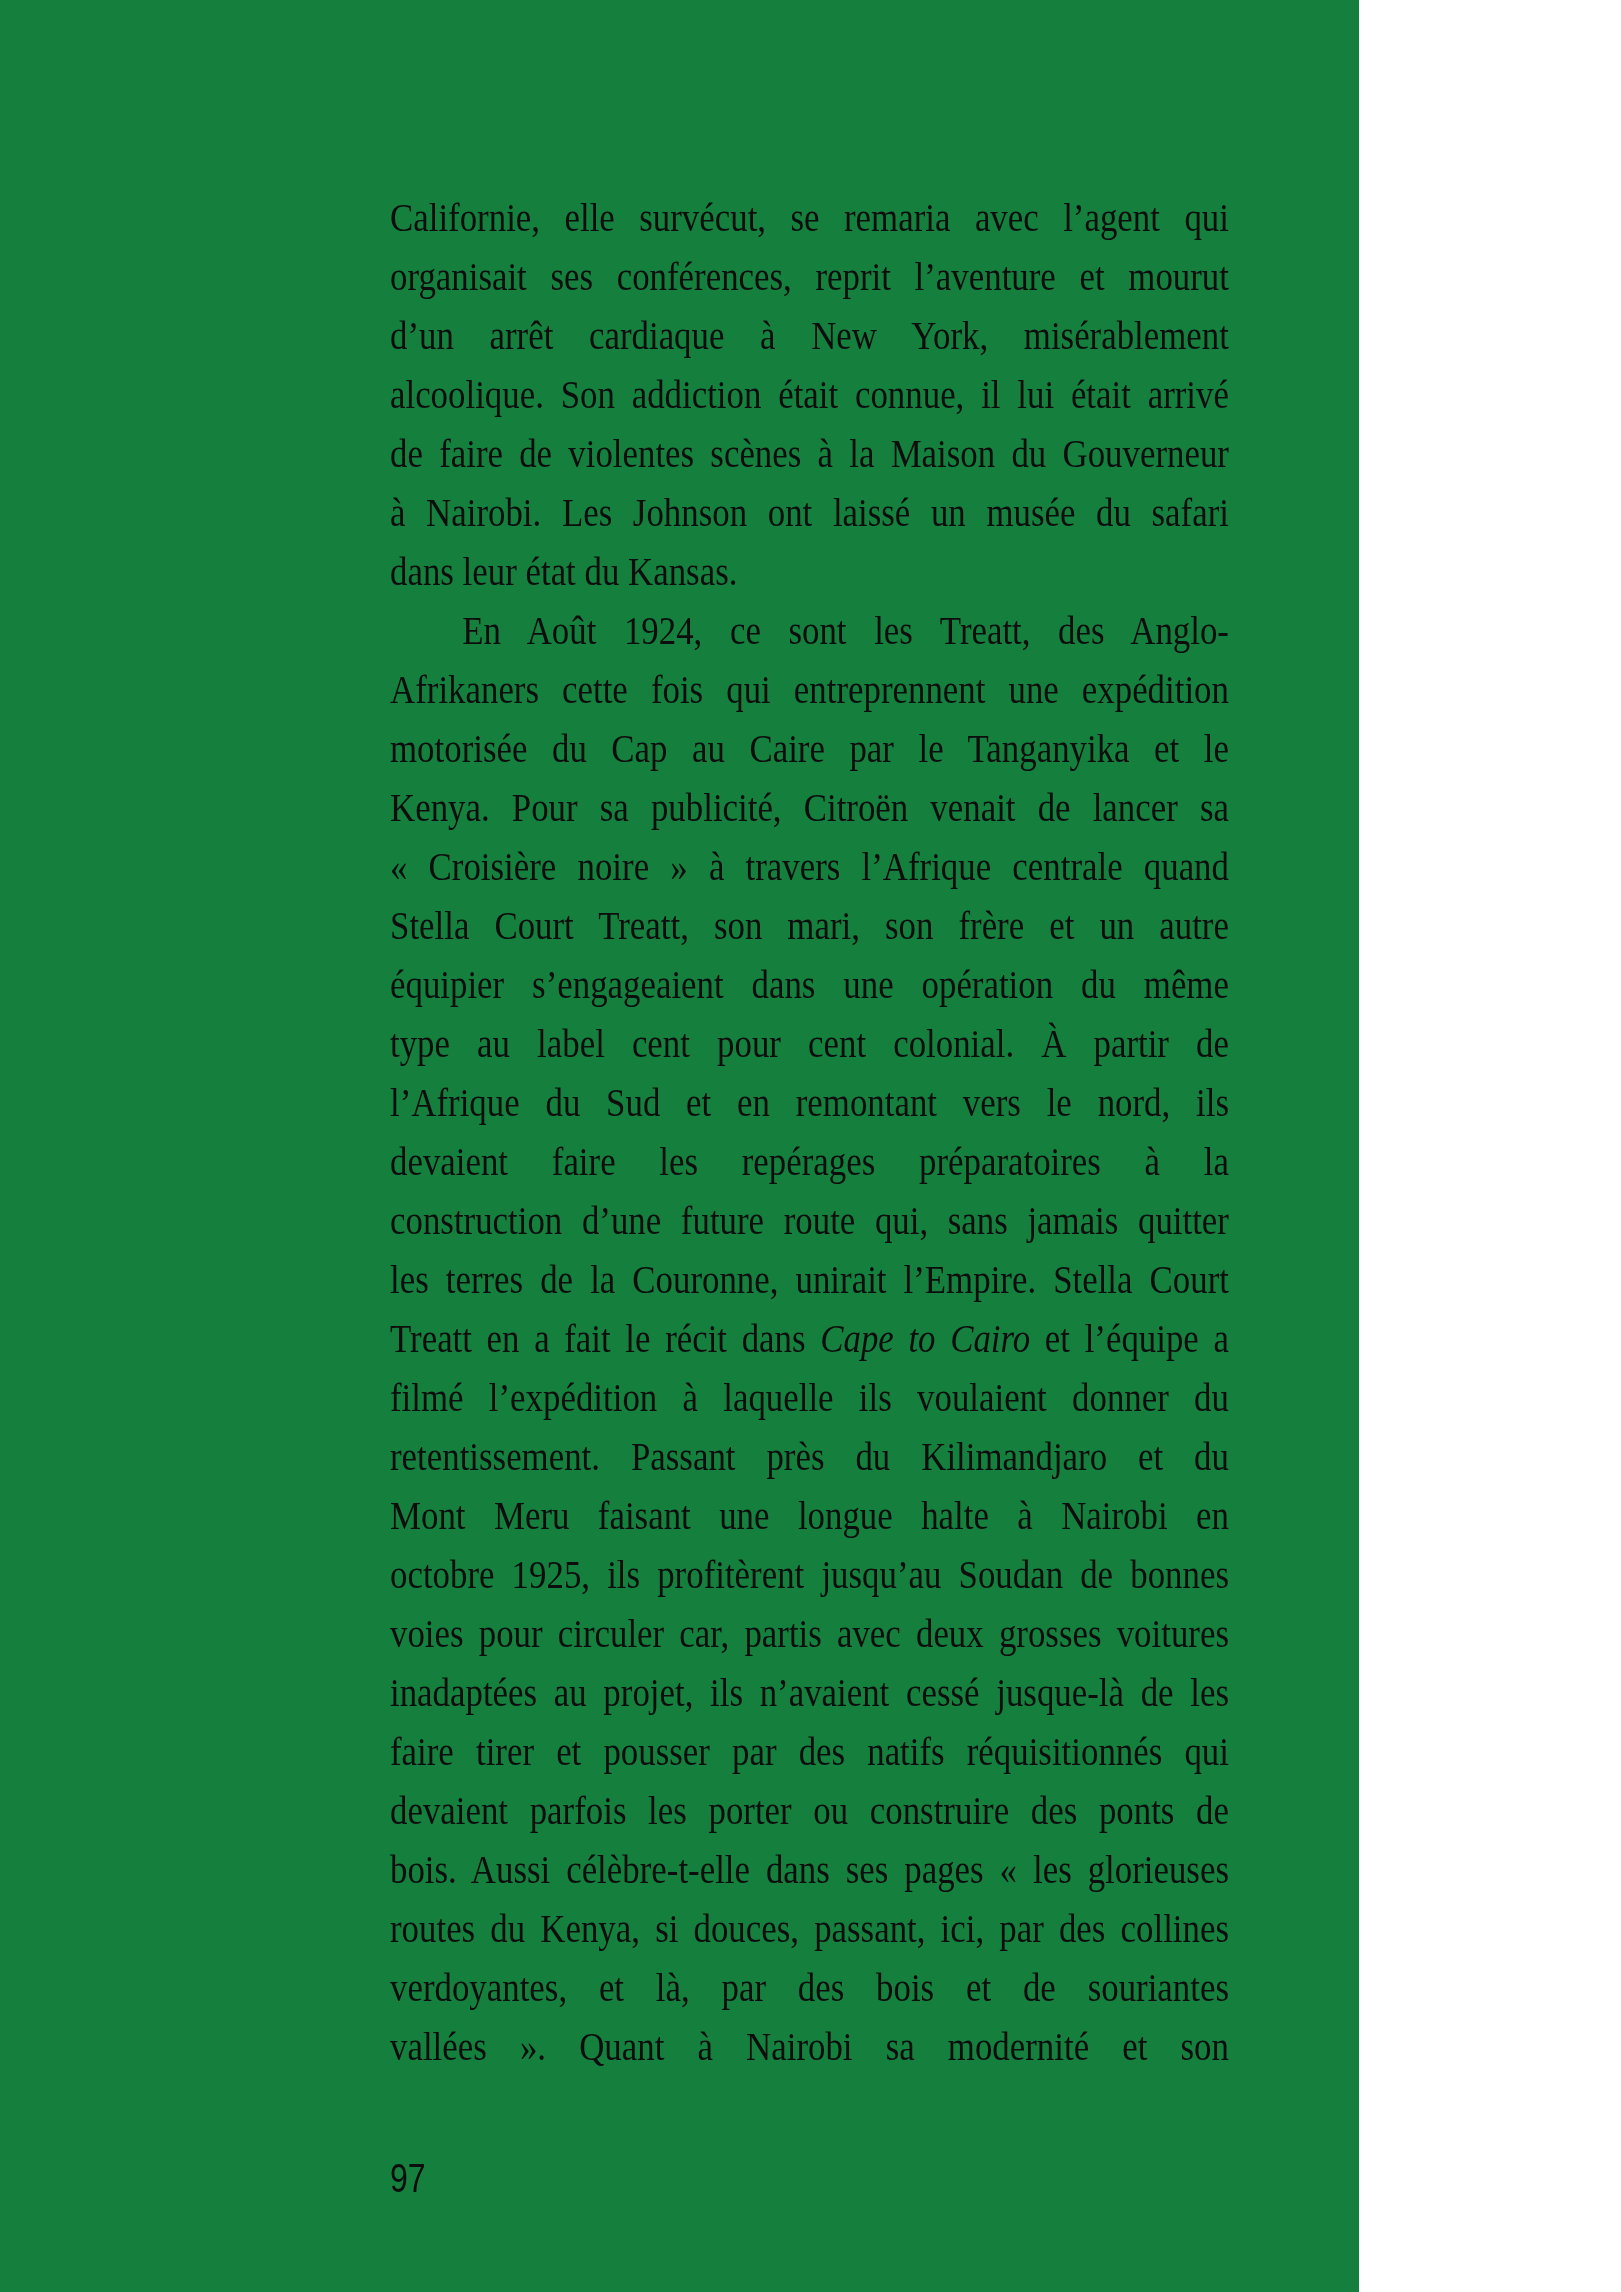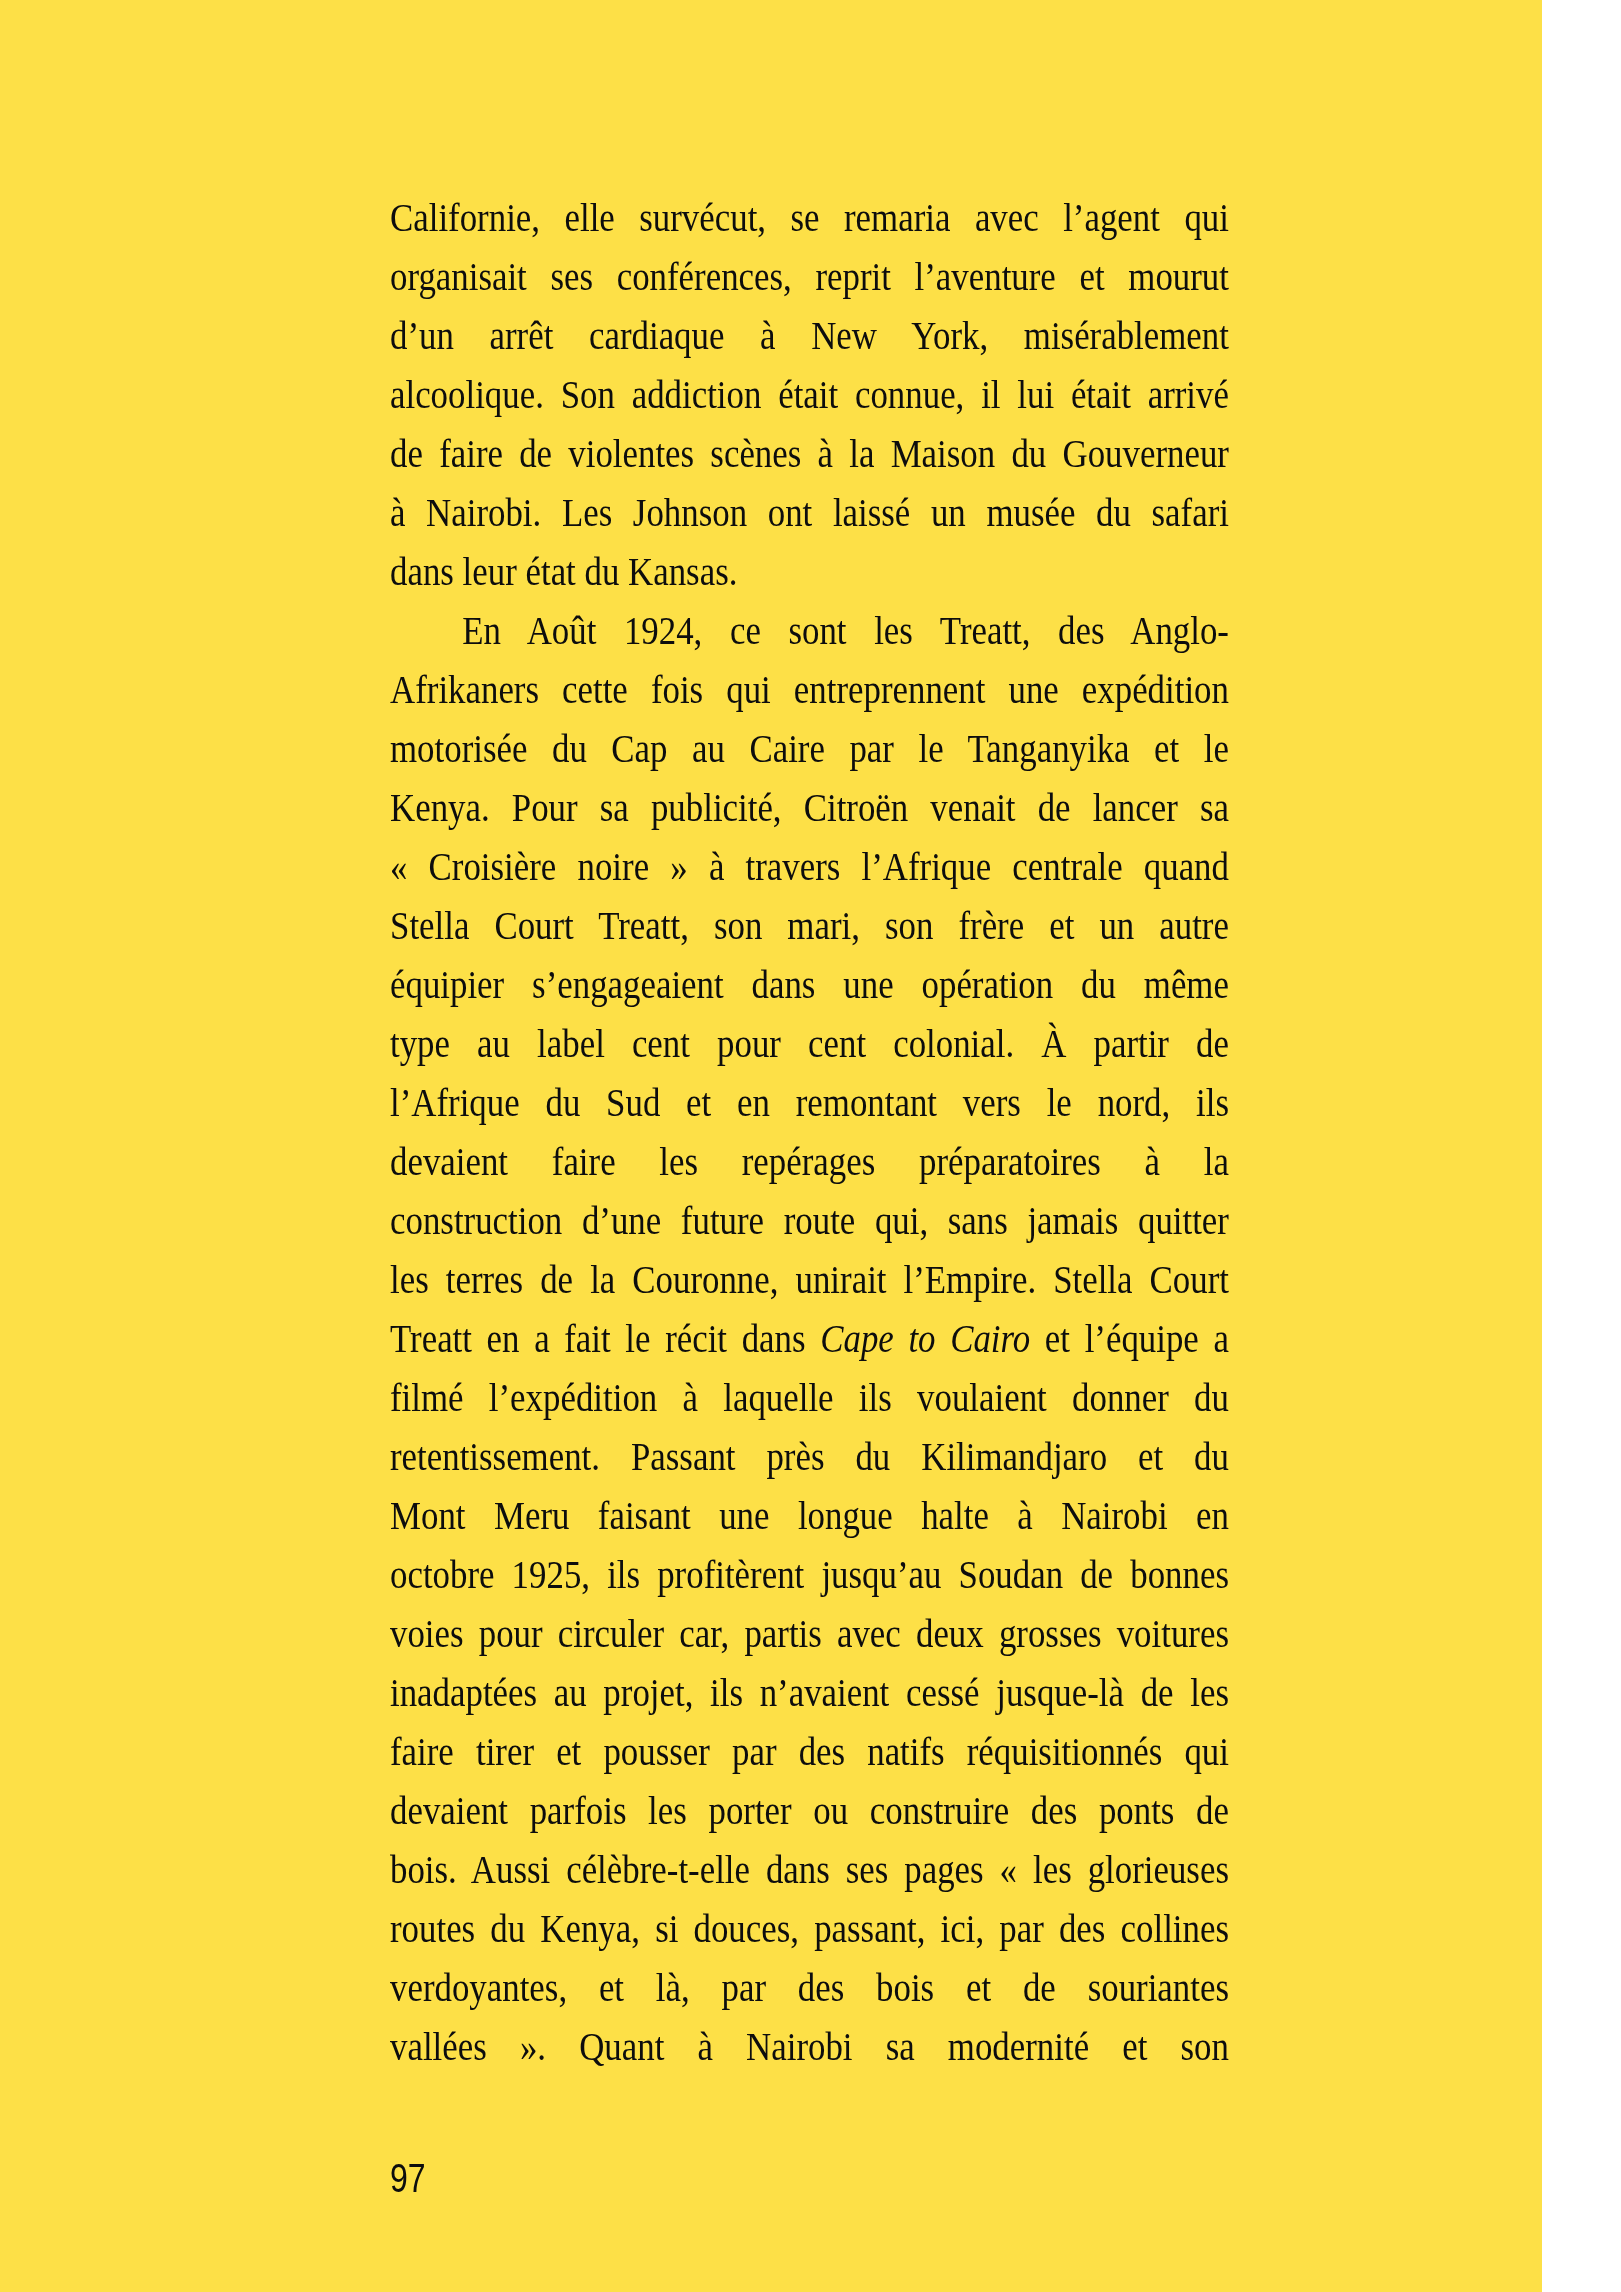--- a/index.html
+++ b/index.html
@@ -2,23 +2,23 @@
 <html lang="fr"><head>
 <meta charset="utf-8">
 <style>
   html, body {
     margin: 0;
     padding: 0;
     background: #ffffff;
   }
   .page {
     position: relative;
-    width: 1542px;
+    width: 1359px;
     height: 2293px;
-    background: #fde047;
+    background: #15803d;
     overflow: hidden;
   }
   
   .text-block {
     position: absolute;
     left: 390px;
     top: 188px;
     width: 987px;
     transform: scaleX(0.85);
     transform-origin: 0 0;

